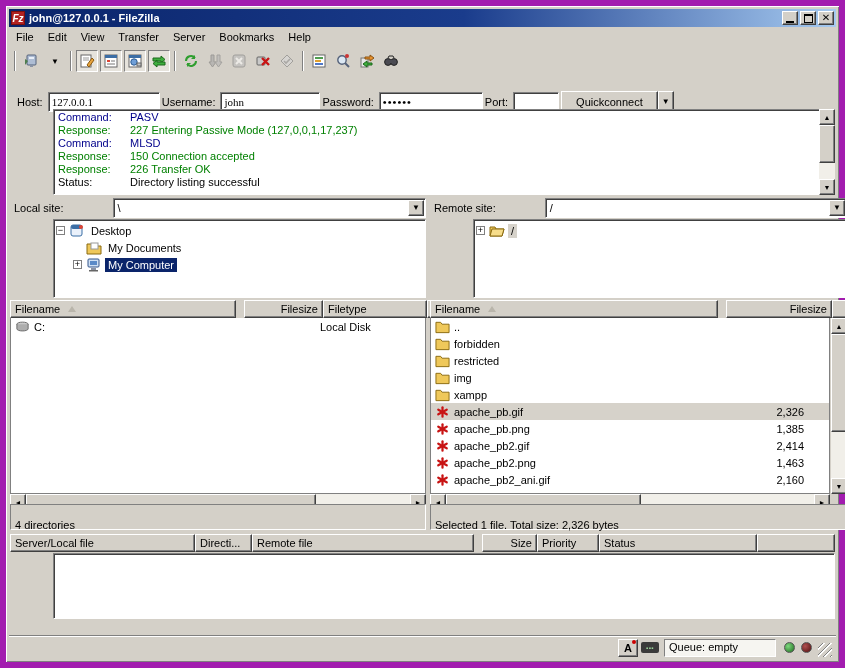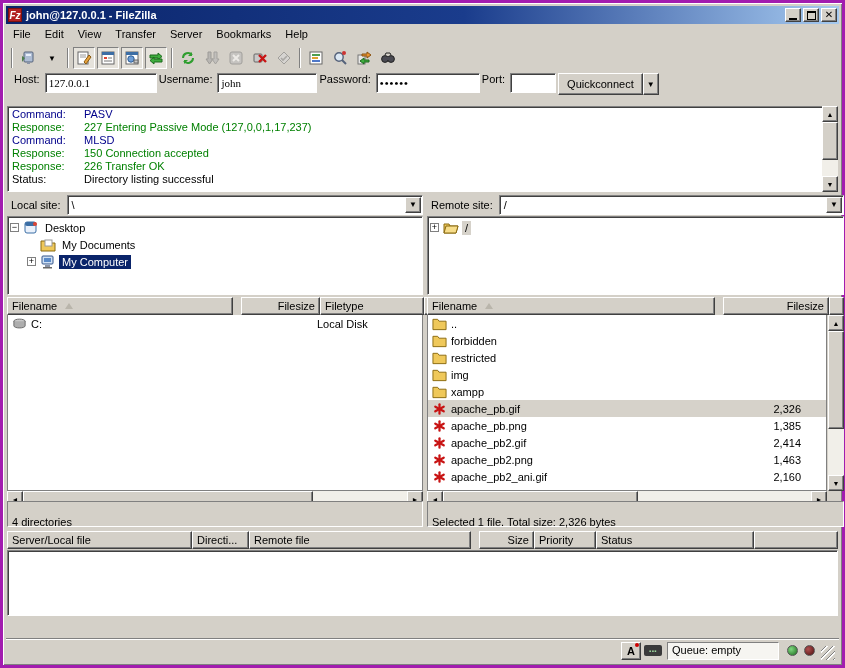--- a/index.html
+++ b/index.html
@@ -1,26 +1,26 @@
 <!DOCTYPE html>
 <html><head>
 <meta charset="utf-8">
 <style>
   * { box-sizing: border-box; margin: 0; padding: 0; }
   html,body { width:845px; height:668px; overflow:hidden; }
   body { font-family:"Liberation Sans","DejaVu Sans",sans-serif; font-size:11px; color:#000; }
 
   .window { position:relative; width:845px; height:668px; background:#d4d0c8;
-    border:3px solid #a21caf; box-shadow: inset 1px 1px 0 #fff, inset -1px -1px 0 #808080; }
+    border:6px solid #a21caf; box-shadow: inset 1px 1px 0 #fff, inset -1px -1px 0 #808080; }
 
   
   .raised { background:#d4d0c8; border-top:1px solid #fff; border-left:1px solid #fff;
     border-bottom:1px solid #404040; border-right:1px solid #404040; box-shadow: inset -1px -1px 0 #808080; }
   .sunken { background:#fff; border-top:1px solid #808080; border-left:1px solid #808080;
-    border-bottom:1px solid #fff; border-right:1px solid #fff; box-shadow: inset 1px 1px 0 #404040; }
+    border-bottom:1px solid #fff; border-right:1px solid #fff; box-shadow: inset 1px 1px 0 #404040; margin-left: 43px; }
 
   
   .titlebar { position:absolute; top:3px; left:3px; right:3px; height:18px;
     background:linear-gradient(90deg,#0a246a 0%,#1a3c8c 55%,#a6caf0 100%);
     display:flex; align-items:center; padding:0 2px; }
   .fz-logo { width:14px; height:14px; background:#b22222; color:#fff; font-weight:bold; font-style:italic;
     font-size:10px; display:flex; align-items:center; justify-content:center; margin-right:4px; border:1px solid #7a1010;}
   .title-text { color:#fff; font-weight:bold; font-size:11px; flex:1; white-space:nowrap; }
   .tb-btn { width:16px; height:14px; margin-left:2px; display:flex; align-items:center; justify-content:center;
     font-size:9px; font-weight:bold; color:#000; }
@@ -35,26 +35,26 @@
   
   .toolbar { position:absolute; top:41px; left:3px; right:3px; height:28px; display:flex; align-items:center; padding-left:2px; }
   .tsep { width:2px; height:20px; margin:0 3px; border-left:1px solid #808080; border-right:1px solid #fff; }
   .tbtn { width:22px; height:22px; display:flex; align-items:center; justify-content:center; margin:0 1px; }
   .tbtn.pressed { border:1px solid; border-color:#808080 #fff #fff #808080; background:#e6e3dc; }
   .tbtn svg { width:16px; height:16px; }
   .drop-arrow { font-size:8px; padding:0 3px; color:#000; }
   .gray { filter:grayscale(1) opacity(.55); }
 
   
-  .quickbar { position:absolute; top:70px; left:3px; right:3px; height:31px; display:flex; padding-left:8px; }
+  .quickbar { position:absolute; top:80px; left:3px; right:3px; height:31px; display:flex; align-items:center; padding-left:8px; }
   .quickbar label { margin-right:5px; }
   .qc-input { height:20px; font-family:Liberation Serif, serif; font-size:11px; padding:2px 3px; margin-right:2px;
     background:#fff; border:1px solid #808080; border-bottom-color:#fff; border-right-color:#fff;
     box-shadow: inset 1px 1px 0 #404040; outline:none; }
-  .qc-btn { height:22px; padding:0 8px; font-size:11px; font-family:inherit; }
+  .qc-btn { height:22px; padding:0 14px; font-size:11px; font-family:inherit; }
   .qc-drop { width:16px; height:22px; display:flex; align-items:center; justify-content:center; font-size:8px; }
 
   
   .logpane { position:absolute; top:103px; left:4px; right:4px; height:86px; }
   .logbox { position:absolute; inset:0; overflow:hidden; padding:1px 0 0 4px; }
   .log-line { display:flex; height:13px; line-height:13px; white-space:nowrap; }
   .log-label { width:72px; flex:none; }
   .c-cmd { color:#00008b; } .c-resp { color:#008000; } .c-status { color:#000; }
 
   

